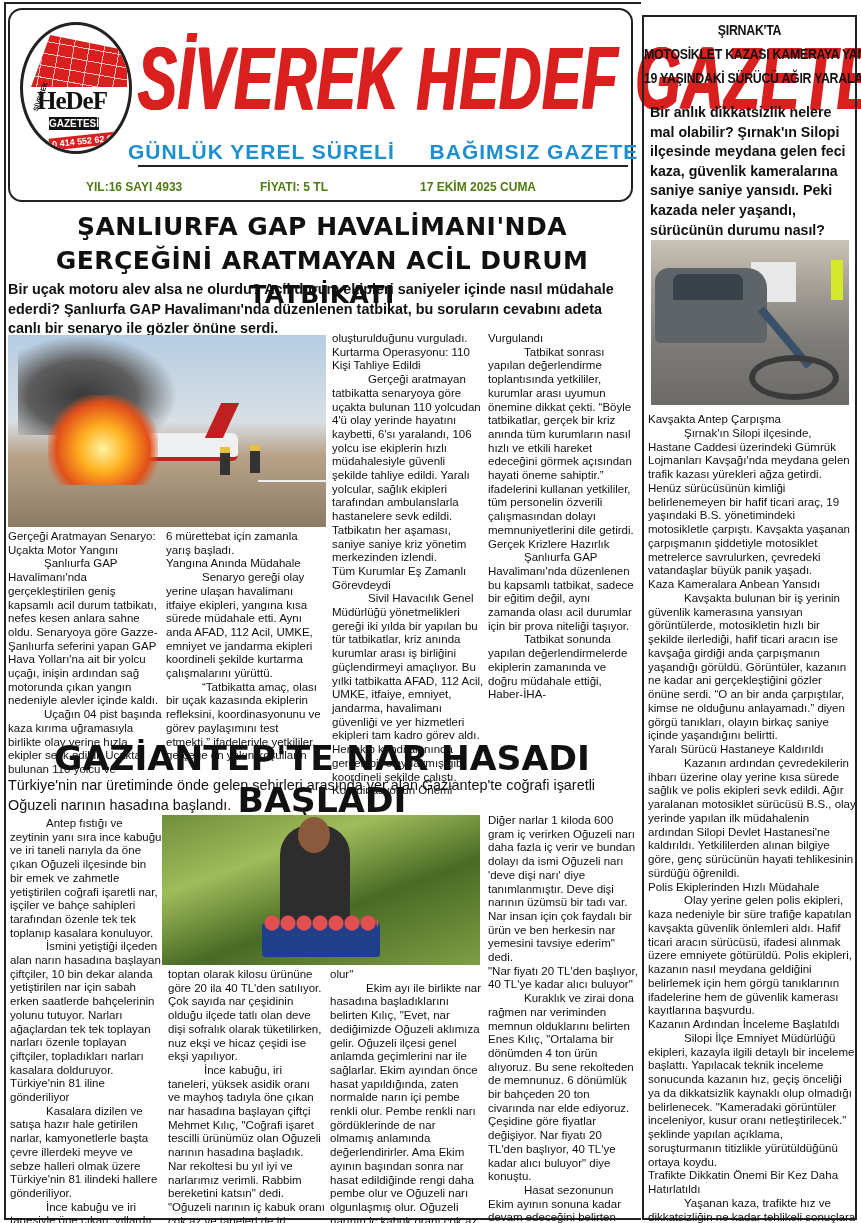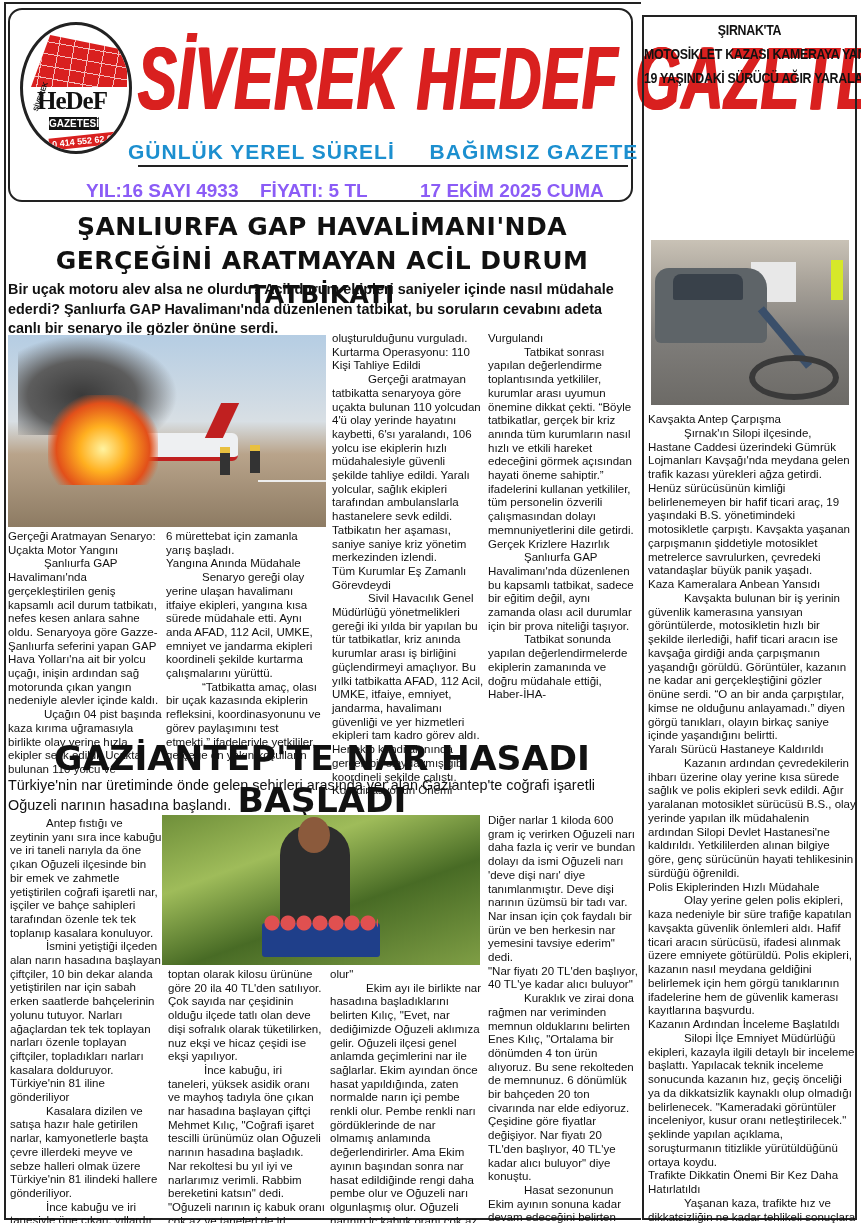--- a/index.html
+++ b/index.html
@@ -11,21 +11,21 @@
   .logo .roof { position: absolute; left: 8px; top: 10px; width: 96px; height: 52px; background: #d9201f; clip-path: polygon(20% 0, 100% 30%, 100% 100%, 0 100%); }
   .logo .roof::after { content: ""; position: absolute; inset: 0; background: repeating-linear-gradient(100deg, transparent 0 14px, #fff 14px 15px), repeating-linear-gradient(10deg, transparent 0 11px, #fff 11px 12px); opacity: .7; }
   .logo .brand { position: absolute; left: 14px; top: 62px; font-family: "Liberation Serif", serif; font-weight: bold; font-size: 25px; color: #111; letter-spacing: -1px; }
   .logo .sub { position: absolute; left: 26px; top: 92px; background: #111; color: #fff; font-size: 10px; font-weight: bold; padding: 1px 0; }
   .logo .phone { position: absolute; left: 26px; top: 110px; background: #d9201f; color: #fff; font-size: 9px; font-weight: bold; padding: 1px 3px; transform: rotate(-6deg); }
   .logo .mini { position: absolute; left: 2px; top: 68px; font-size: 7px; transform: rotate(-70deg); font-weight: bold; }
   .paper-title { position: absolute; left: 128px; top: 12px; width: 495px; height: 120px; font-family: "Liberation Sans", sans-serif; font-weight: 900; font-style: italic; font-size: 58px; color: #d9201f; letter-spacing: 1px; transform: scaleY(1.55); transform-origin: top left; line-height: 72px; white-space: nowrap; text-shadow: 1px 0 0 #d9201f, -1px 0 0 #d9201f; }
   .masthead .rule { position: absolute; left: 128px; top: 155px; width: 490px; height: 2px; background: #222; }
   .slogan { position: absolute; left: 118px; top: 130px; width: 500px; font-weight: bold; font-size: 21px; color: #1c8fcf; white-space: nowrap; letter-spacing: 1px; }
   .slogan span { margin-right: 28px; text-align: right; }
-  .issue { position: absolute; top: 170px; font-weight: bold; color: #8b5cf6; font-size: 19px; white-space: nowrap; }
+  .issue { position: absolute; top: 170px; font-weight: bold; color: #4d7c0f; font-size: 12px; white-space: nowrap; }
   
   .h1a { position: absolute; left: 8px; top: 210px; width: 628px; text-align: center; font-family: "DejaVu Sans", sans-serif; font-weight: bold; font-size: 25px; line-height: 34px; letter-spacing: .5px; }
   .lead { position: absolute; left: 8px; top: 280px; width: 628px; font-weight: bold; font-size: 14.4px; line-height: 19.5px; }
   .col { position: absolute; font-size: 11.5px; line-height: 13.7px; color: #111; }
   .col p { text-indent: 0; }
   .col .ind { text-indent: 36px; }
   .col b, .col .sub { font-weight: normal; }
   .col .sub { display: block; }
   .photo { position: absolute; overflow: hidden; }
   .fire { left: 8px; top: 335px; width: 318px; height: 192px; background: linear-gradient(180deg, #b5cde3 0%, #d8dfe4 45%, #b9a48b 62%, #8d7b63 100%); }
@@ -162,20 +162,21 @@
   <p class="ind">Kuraklık ve zirai dona rağmen nar veriminden memnun olduklarını belirten Enes Kılıç, "Ortalama bir dönümden 4 ton ürün alıyoruz. Bu sene rekolteden de memnunuz. 6 dönümlük bir bahçeden 20 ton civarında nar elde ediyoruz. Çeşidine göre fiyatlar değişiyor. Nar fiyatı 20 TL'den başlıyor, 40 TL'ye kadar alıcı buluyor" diye konuştu.</p>
   <p class="ind"><span>Hasat sezonunun Ekim ayının sonuna kadar devam edeceğini belirten Cuma Yıldırım, Oğuzeli narının daha çok Hicaz çeşidiyle ekşi yapıldığını ve sofralık olarak da deve dişi çeşidinin tüketildiğini bildirdi.</span> </p>
 </div>
 
 <div class="right">
   <div class="r-title">
     <div>ŞIRNAK'TA</div>
     <div>MOTOSİKLET KAZASI KAMERAYA YANSIDI</div>
     <div>19 YAŞINDAKİ SÜRÜCÜ AĞIR YARALANDI</div>
   </div>
+  <div class="r-lead">Bir anlık dikkatsizlik nelere mal olabilir? Şırnak'ın Silopi ilçesinde meydana gelen feci kaza, güvenlik kameralarına saniye saniye yansıdı. Peki kazada neler yaşandı, sürücünün durumu nasıl?</div>
   <div class="photo crash" title="Crashed van and motorcycle at an intersection">
     <div class="truck"></div>
     <div class="van"></div>
     <div class="win"></div>
     <div class="pole"></div>
     <div class="bike"></div>
     <div class="cop"></div>
   </div>
 </div>
 

